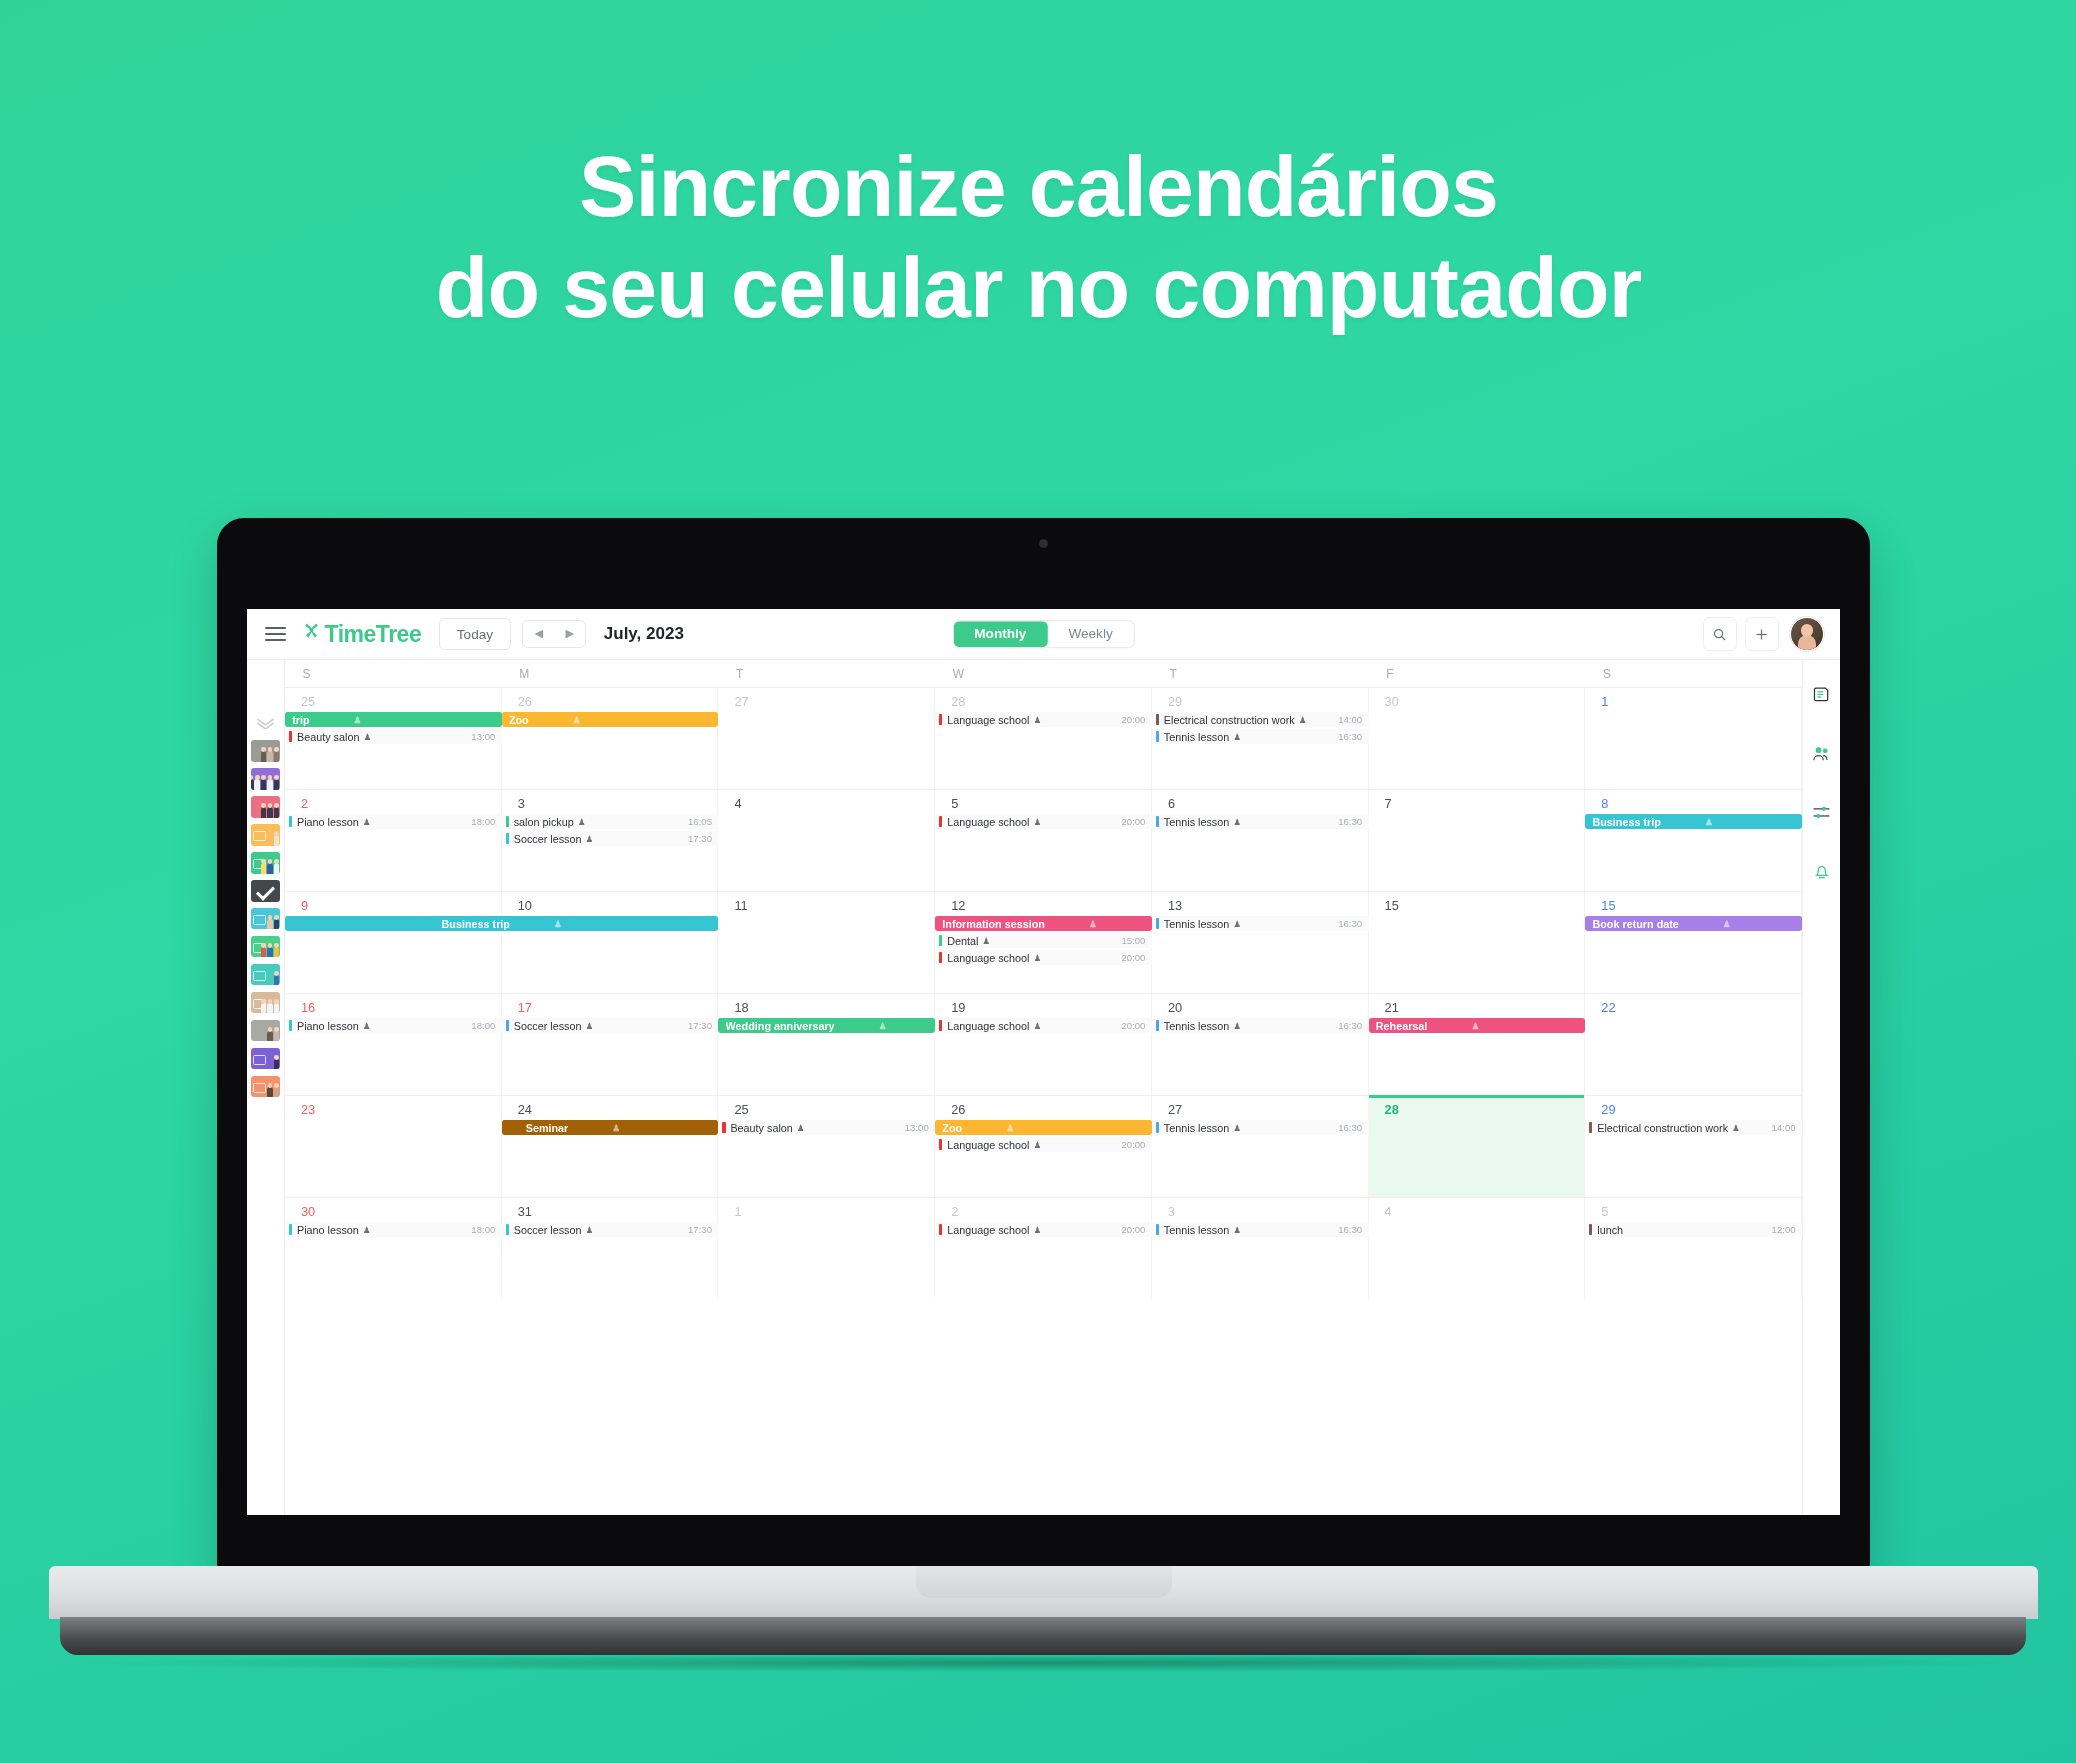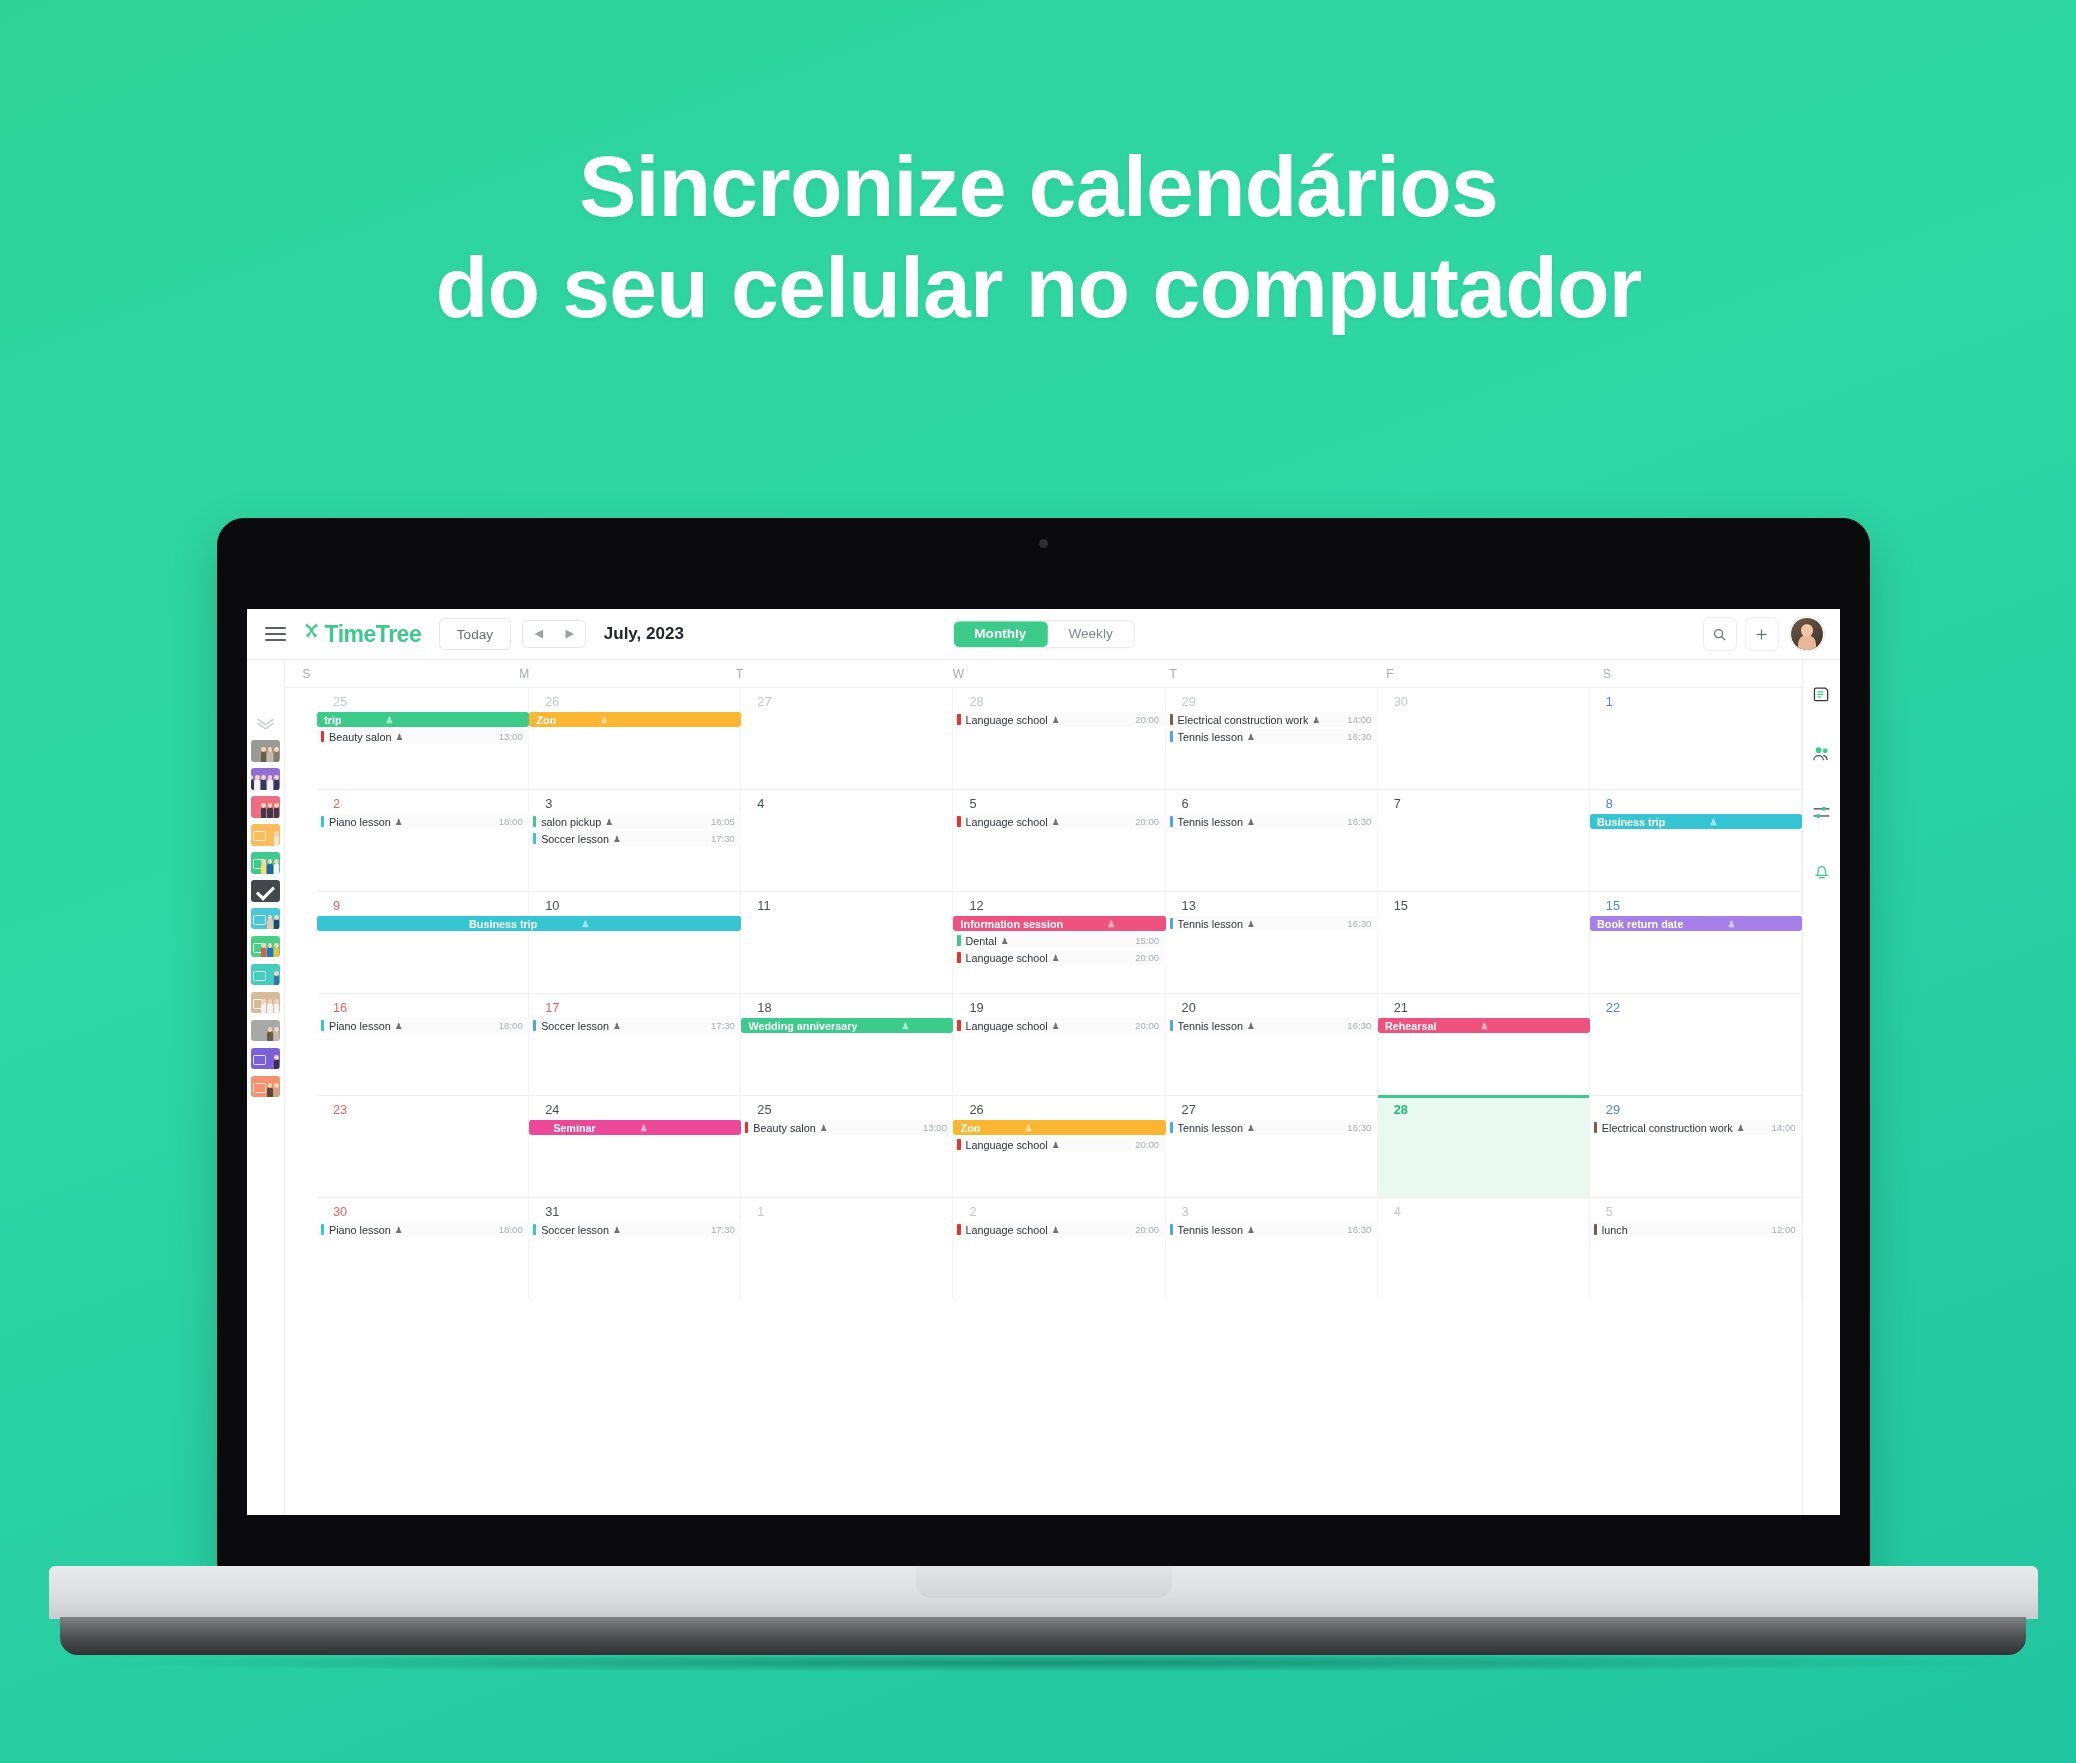--- a/index.html
+++ b/index.html
@@ -120,21 +120,21 @@
     position:absolute;left:2.4px;bottom:4.8px;width:10.4px;height:8px;border:1.6px solid rgba(255,255,255,.8);border-radius:1.6px;
   }
   .check-thumb:after{
     content:"";position:absolute;left:6.4px;top:5.6px;width:14.4px;height:7.2px;
     border-left:3.2px solid #fff;border-bottom:3.2px solid #fff;transform:rotate(-45deg);
   }
 
   .calendar{flex:1;display:flex;flex-direction:column;background:#fff;}
   .dow-row{display:flex;height:27px;align-items:center;border-bottom:0.8px solid #f0f0f0;}
   .dow{flex:1;padding-left:17.6px;font-size:12px;color:#a7acb1;box-sizing:border-box;}
-  .week{display:flex;border-bottom:0.8px solid #efefef;position:relative;height:101px;margin-left:32px;}
+  .week{display:flex;border-bottom:0.8px solid #efefef;position:relative;height:101px;}
   .week:last-child{border-bottom:none;}
   .daycol{flex:1;border-right:0.8px solid #f3f3f3;box-sizing:border-box;position:relative;}
   .daycol:last-child{border-right:none;}
   .daycol.today{background:#e9f8f0;}
   .daycol.today:before{content:"";position:absolute;left:0;right:0;top:-0.8px;height:2.4px;background:#3ccb8b;}
   .daynum{font-size:12.8px;color:#4a4f54;padding:6.4px 0 0 16px;}
   .daynum.sun{color:#f0605f;}
   .daynum.sat{color:#4a83f0;}
   .daynum.other{color:#c4c8cc;}
   .daynum.today-num{color:#1fb978;font-weight:bold;}
@@ -571,21 +571,21 @@
                 <div class="daycol">
                   <div class="daynum">27</div>
                 </div>
                 <div class="daycol today">
                   <div class="daynum today-num">28</div>
                 </div>
                 <div class="daycol">
                   <div class="daynum sat">29</div>
                 </div>
                 <div class="events" style="position: absolute; left: 0px; right: 0px; top: 24px; height: 72px;">
-                  <div class="ev ev-bar" style="position: absolute; left: 14.2857%; width: 14.2857%; top: 0px; box-sizing: border-box; background: #ec4899; padding-left: 24px;">
+                  <div class="ev ev-bar" style="position: absolute; left: 14.2857%; width: 14.2857%; top: 0px; box-sizing: border-box; background: #a16207; padding-left: 24px;">
                     <span class="ev-title">Seminar</span>
                     <span class="ev-icon">♟</span>
                   </div>
                   <div class="ev ev-plain" style="position: absolute; left: 28.5714%; width: 14.2857%; top: 0px; box-sizing: border-box;">
                     <span class="ev-stripe" style="background: rgb(232, 52, 42);"></span>
                     <span class="ev-title">Beauty salon</span>
                     <span class="ev-icon">♟</span>
                     <span class="ev-time">13:00</span>
                   </div>
                   <div class="ev ev-bar" style="position: absolute; left: 42.8571%; width: 14.2857%; top: 0px; box-sizing: border-box; background: rgb(251, 183, 49);">

